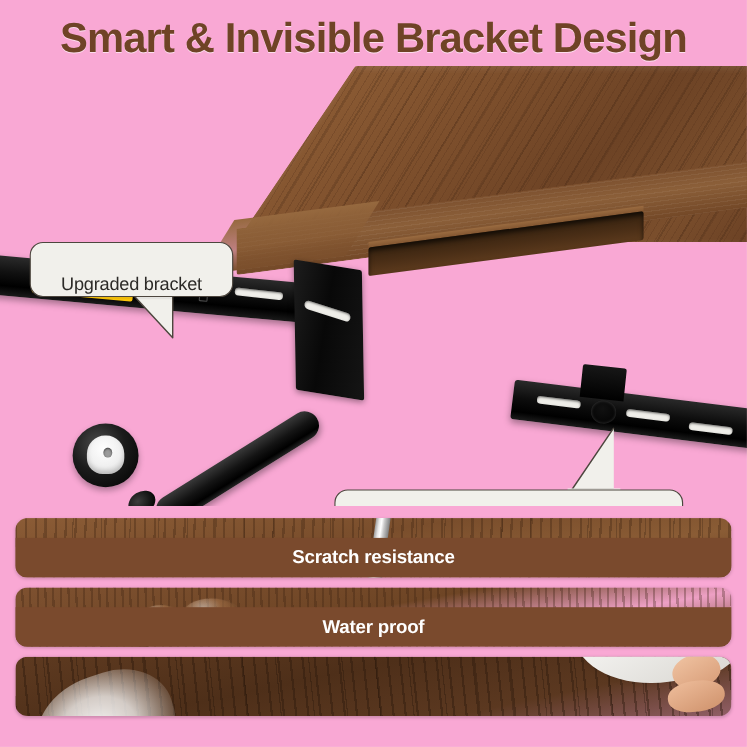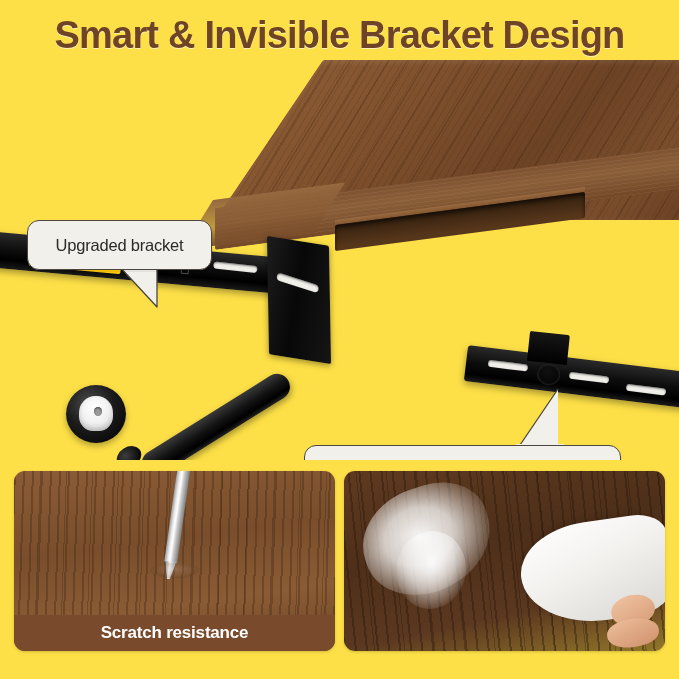--- a/index.html
+++ b/index.html
@@ -5,21 +5,21 @@
   * { margin:0; padding:0; box-sizing:border-box; }
   html, body {
     width:679px; height:679px;
     background:#f1f0eb;
     font-family:"Liberation Sans", sans-serif;
     overflow:hidden;
   }
   #page {
     position:relative;
     width:679px; height:679px;
-    background:#fde047;
+    background:#f9a8d4;
     text-decoration:underline;
   }
 
   
   .title {
     position:absolute;
     left:0; top:14px;
     width:679px;
     text-align:center;
     font-size:38px;
@@ -252,21 +252,21 @@
     transform: rotate(-1deg);
   }
 
   
   .callout {
     position:absolute;
     background:#f1f0eb;
     border:1.3px solid #4d463e;
     border-radius:12px;
     color:#2c2a27;
-    display:flex; align-items:center; justify-content:center;
+    display:flex; align-items:flex-end; justify-content:center;
     font-size:16.5px;
     letter-spacing:-.2px;
     white-space:nowrap;
     box-shadow:1px 2px 0 rgba(0,0,0,.05);
     z-index:20;
   }
   .callout-1 { left:27px; top:165px; width:185px; height:50px; }
   .callout-2 { left:304px; top:390px; width:317px; height:48px; }
 
   .tail {
@@ -274,20 +274,21 @@
     z-index:19;
   }
 
   
   .panels {
     position:absolute;
     left:14px; top:471px;
     width:651px; height:180px;
     display:flex;
     gap:9px;
+    flex-direction:column;
   }
   .panel {
     position:relative;
     flex:1;
     border-radius:11px;
     overflow:hidden;
     box-shadow:0 1px 3px rgba(0,0,0,.18);
   }
   .panel-img {
     position:absolute;
@@ -485,20 +486,38 @@
   <div class="panels">
 
     <div class="panel">
       <div class="panel-img wood-a">
         <div class="screwdriver"></div>
         <div class="sd-dent"></div>
       </div>
       <div class="panel-caption">Scratch resistance</div>
     </div>
 
+    <div class="panel">
+      <div class="panel-img wood-b">
+        <div class="drop" style="left:12px;  top:58px;  width:46px; height:40px;"></div>
+        <div class="drop" style="left:70px;  top:24px;  width:58px; height:36px;"></div>
+        <div class="drop" style="left:60px;  top:70px;  width:42px; height:60px; border-radius:46% 52% 44% 50%;"></div>
+        <div class="drop" style="left:112px; top:16px;  width:40px; height:30px;"></div>
+        <div class="drop" style="left:126px; top:60px;  width:46px; height:34px;"></div>
+        <div class="drop" style="left:152px; top:10px;  width:52px; height:30px;"></div>
+        <div class="drop" style="left:168px; top:52px;  width:38px; height:44px;"></div>
+        <div class="drop" style="left:22px;  top:108px; width:52px; height:26px;"></div>
+        <div class="drop" style="left:96px;  top:114px; width:44px; height:28px;"></div>
+        <div class="drop" style="left:140px; top:100px; width:34px; height:26px;"></div>
+        <div class="drop-shine" style="left:40px; top:64px; width:10px; height:3px;"></div>
+        <div class="drop-shine" style="left:120px;top:30px; width:12px; height:3px;"></div>
+        <div class="drop-shine" style="left:176px;top:60px; width:9px;  height:3px;"></div>
+      </div>
+      <div class="panel-caption">Water proof</div>
+    </div>
 
     <div class="panel">
       <div class="panel-img wood-c">
         <div class="powder"></div>
         <div class="powder2"></div>
         <div class="cloth"></div>
         <div class="finger"></div>
         <div class="finger2"></div>
       </div>
     </div>

